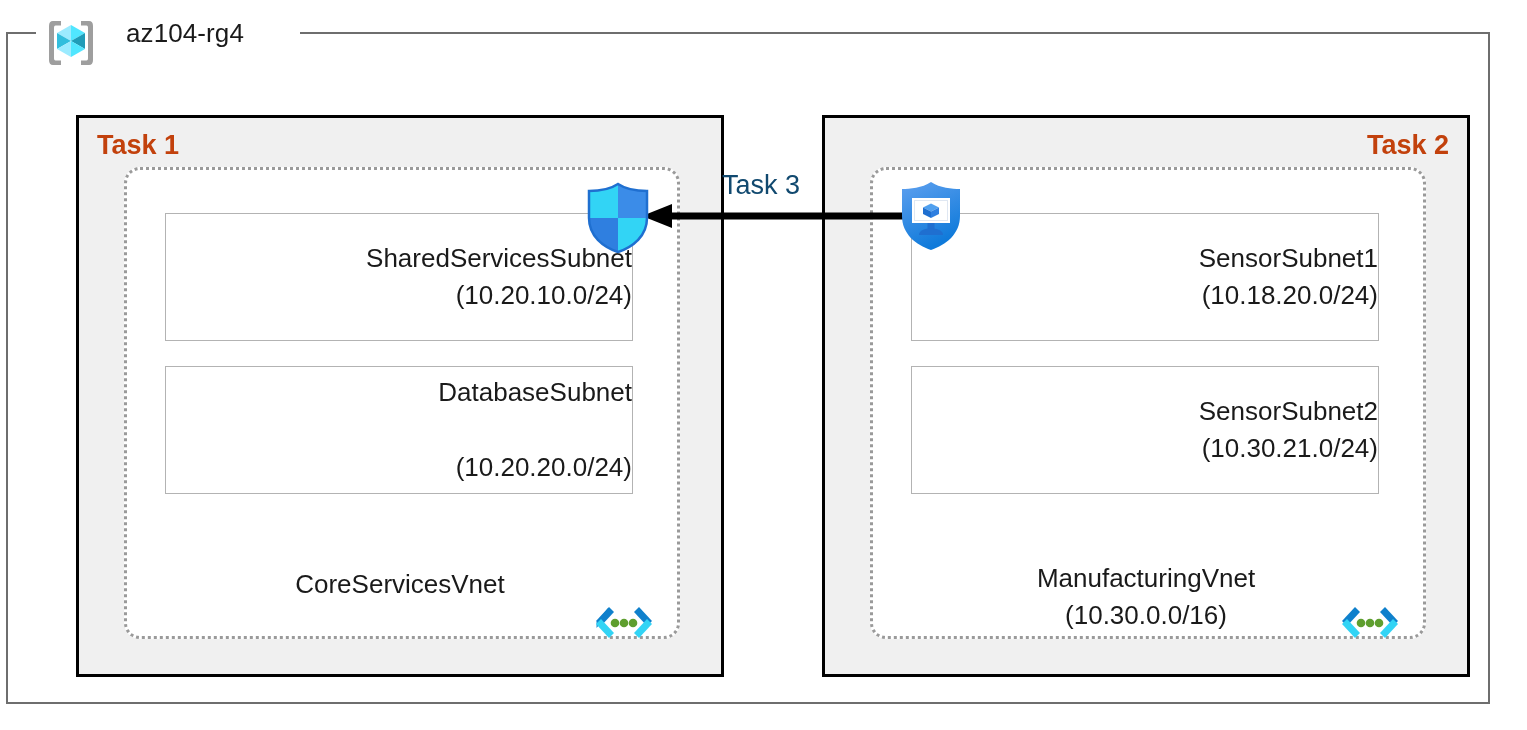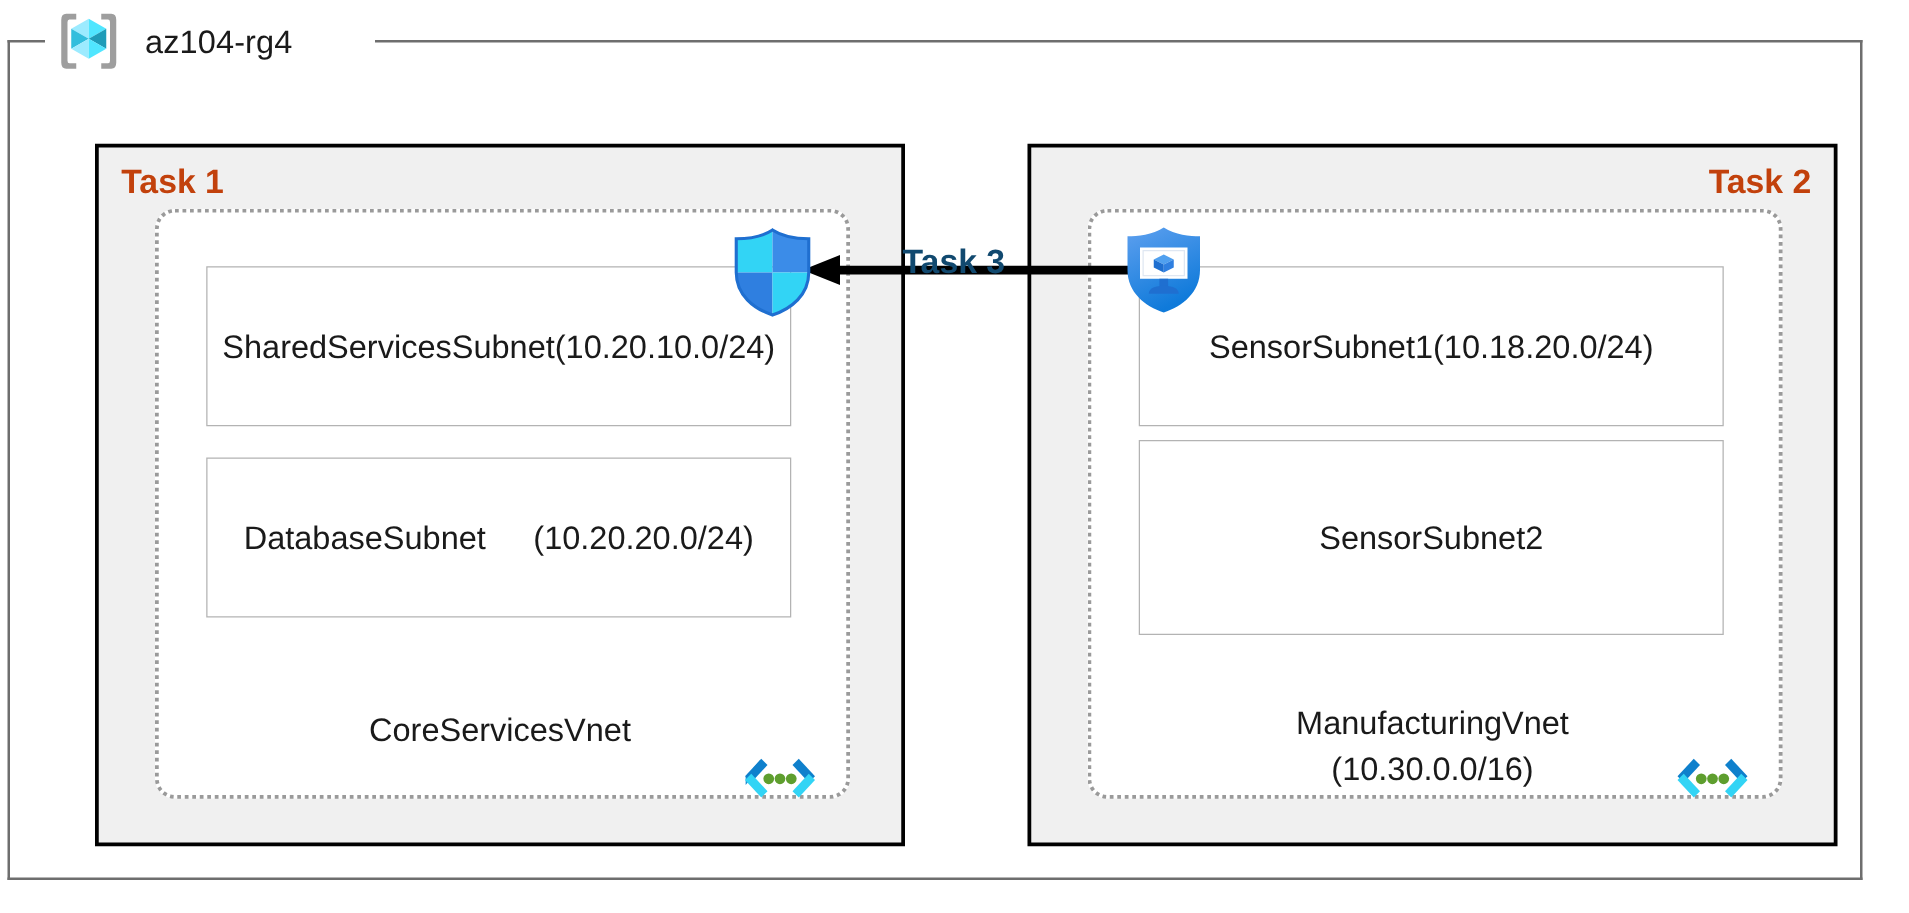--- a/index.html
+++ b/index.html
@@ -46,25 +46,25 @@
     top: 32px;
     width: 1190px;
     height: 2px;
     background: #6e6e6e;
   }
 
   
   .rg-header {
     position: absolute;
     left: 44px;
-    top: 8px;
+    top: 18px;
     height: 50px;
     display: flex;
-    align-items: center;
-    gap: 18px;
+    align-items: flex-start;
+    gap: 28px;
   }
   .rg-icon {
     width: 54px;
     height: 50px;
     display: block;
   }
   .rg-title {
     font-size: 26px;
     color: #1a1a1a;
     letter-spacing: 0.1px;
@@ -103,28 +103,28 @@
   #vnet-box-1 { left: 124px; top: 167px; width: 556px; height: 472px; }
   #vnet-box-2 { left: 870px; top: 167px; width: 556px; height: 472px; }
 
   
   .subnet-box {
     position: absolute;
     box-sizing: border-box;
     border: 1px solid #b3b3b3;
     background: #ffffff;
     display: flex;
-    flex-direction: row;
-    align-items: center;
+    flex-direction: column;
+    align-items: flex-end;
     justify-content: center;
   }
   #subnet-1-1 { left: 165px; top: 213px; width: 468px; height: 128px; }
   #subnet-1-2 { left: 165px; top: 366px; width: 468px; height: 128px; gap: 38px; }
   #subnet-2-1 { left: 911px; top: 213px; width: 468px; height: 128px; }
-  #subnet-2-2 { left: 911px; top: 352px; width: 468px; height: 156px; }
+  #subnet-2-2 { left: 911px; top: 366px; width: 468px; height: 128px; }
 
   .subnet-name, .subnet-cidr,
   .vnet-name, .vnet-cidr {
     font-size: 26px;
     color: #1a1a1a;
     line-height: 1.42;
     white-space: nowrap;
   }
 
   
@@ -160,24 +160,23 @@
     left: 636px;
     top: 198px;
     width: 272px;
     height: 36px;
   }
   #task-3-label {
     position: absolute;
     left: 722px;
     top: 170px;
     font-size: 27px;
-    font-weight: bold;
+    font-weight: normal;
     color: #11496f;
     white-space: nowrap;
-    margin-top: 24px;
   }
 </style>
 </head>
 <body>
 
 <div id="canvas">
 
   <div class="rg-frame"></div>
   <div class="rg-frame-top-left"></div>
   <div class="rg-frame-top-right"></div>
@@ -243,20 +242,21 @@
 
   <div class="vnet-box" id="vnet-box-2"></div>
 
   <div class="subnet-box" id="subnet-2-1">
     <div class="subnet-name">SensorSubnet1</div>
     <div class="subnet-cidr">(10.18.20.0/24)</div>
   </div>
 
   <div class="subnet-box" id="subnet-2-2">
     <div class="subnet-name">SensorSubnet2</div>
+    <div class="subnet-cidr">(10.30.21.0/24)</div>
   </div>
 
   <div class="vnet-caption" id="vnet-caption-2">
     <div class="vnet-name">ManufacturingVnet</div>
     <div class="vnet-cidr">(10.30.0.0/16)</div>
   </div>
 
   <svg class="vnet-glyph" id="vnet-glyph-2" viewBox="0 0 64 42">
     <polygon points="17,2 22,7 9,21 4,16" fill="#0f80cc"></polygon>
     <polygon points="4,19 9,14 22,28 17,33" fill="#32d4f5"></polygon>

